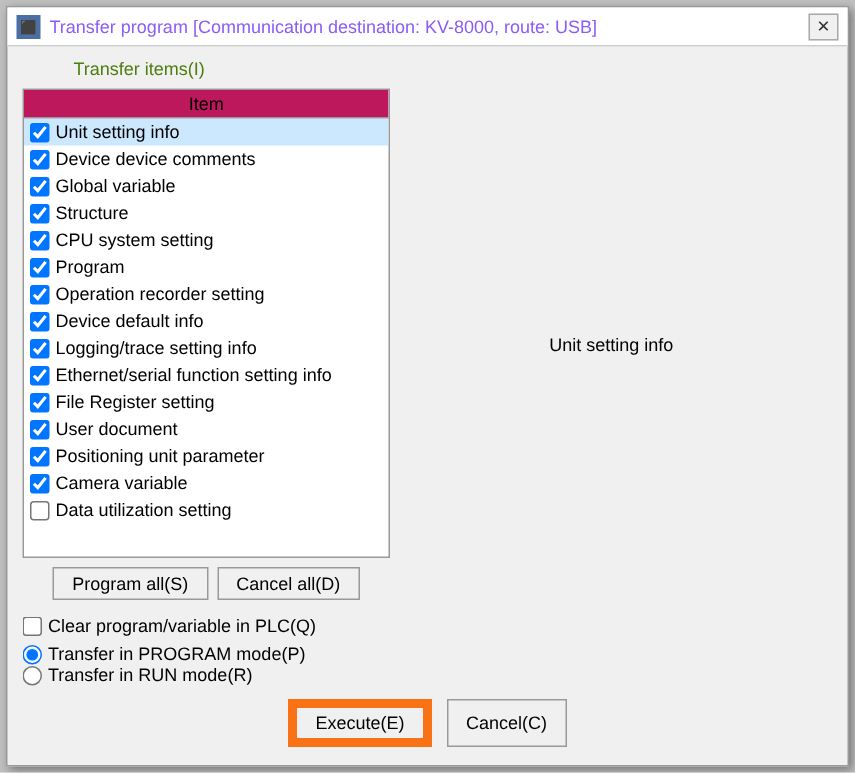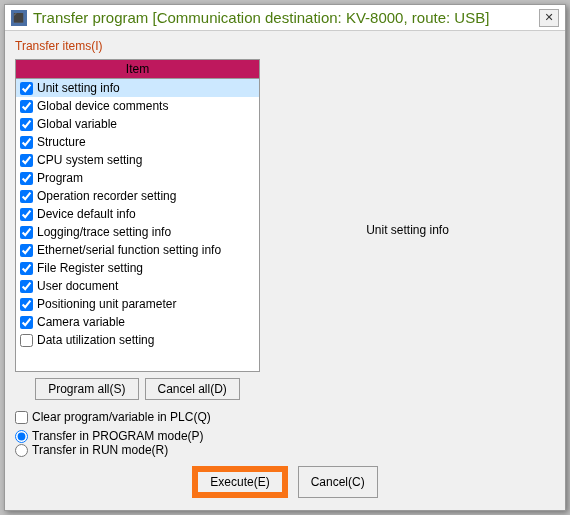--- a/index.html
+++ b/index.html
@@ -43,22 +43,22 @@
       height: 16px;
       background: #4a6fa5;
       display: flex;
       align-items: center;
       justify-content: center;
       font-size: 9px;
       color: white;
       flex-shrink: 0;
     }
     .titlebar-title {
-      font-size: 15px;
-      color: #4d7c0f;
+      font-size: 12px;
+      color: #8b5cf6;
     }
     .titlebar-close {
       width: 20px;
       height: 18px;
       background: #f0f0f0;
       border: 1px solid #aaa;
       cursor: pointer;
       display: flex;
       align-items: center;
       justify-content: center;
@@ -68,21 +68,22 @@
 
     .content {
       display: flex;
       flex-direction: column;
       padding: 8px 10px;
       flex: 1;
       gap: 6px;
     }
     .transfer-label {
       font-size: 12px;
-      color: #c2410c;
+      color: #4d7c0f;
+      margin-left: 34px;
     }
     .main-area {
       display: flex;
       flex: 1;
       gap: 0;
     }
     .left-panel {
       display: flex;
       flex-direction: column;
       width: 245px;
@@ -212,21 +213,21 @@
         <div class="list-container">
           <div class="list-header">Item</div>
 
           <div id="list-items-container">
               <div class="list-item selected">
                 <input type="checkbox" checked="" style="">
                 <span class="list-item-label">Unit setting info</span>
               </div>
               <div class="list-item">
                 <input type="checkbox" checked="" style="">
-                <span class="list-item-label">Global device comments</span>
+                <span class="list-item-label">Device device comments</span>
               </div>
               <div class="list-item">
                 <input type="checkbox" checked="" style="">
                 <span class="list-item-label">Global variable</span>
               </div>
               <div class="list-item">
                 <input type="checkbox" checked="" style="">
                 <span class="list-item-label">Structure</span>
               </div>
               <div class="list-item">

